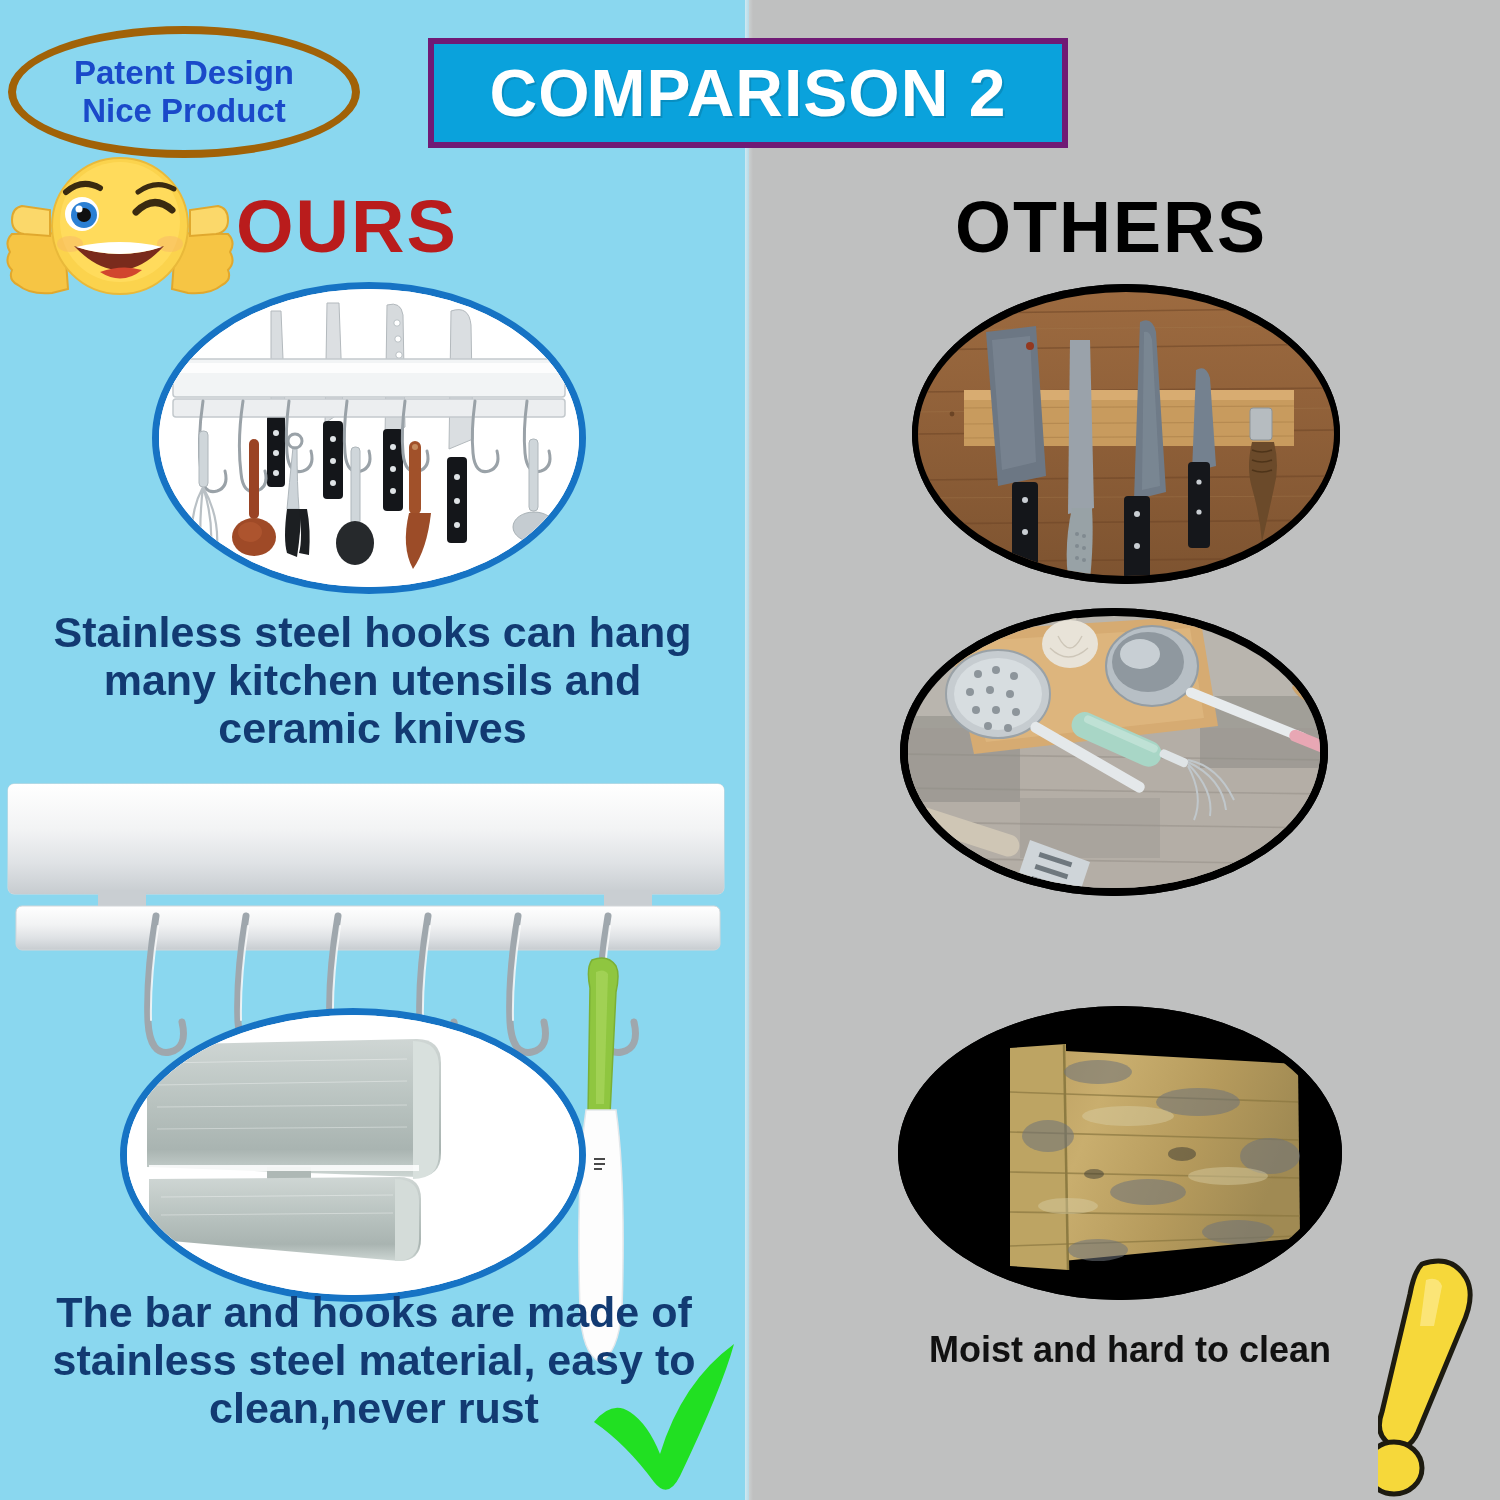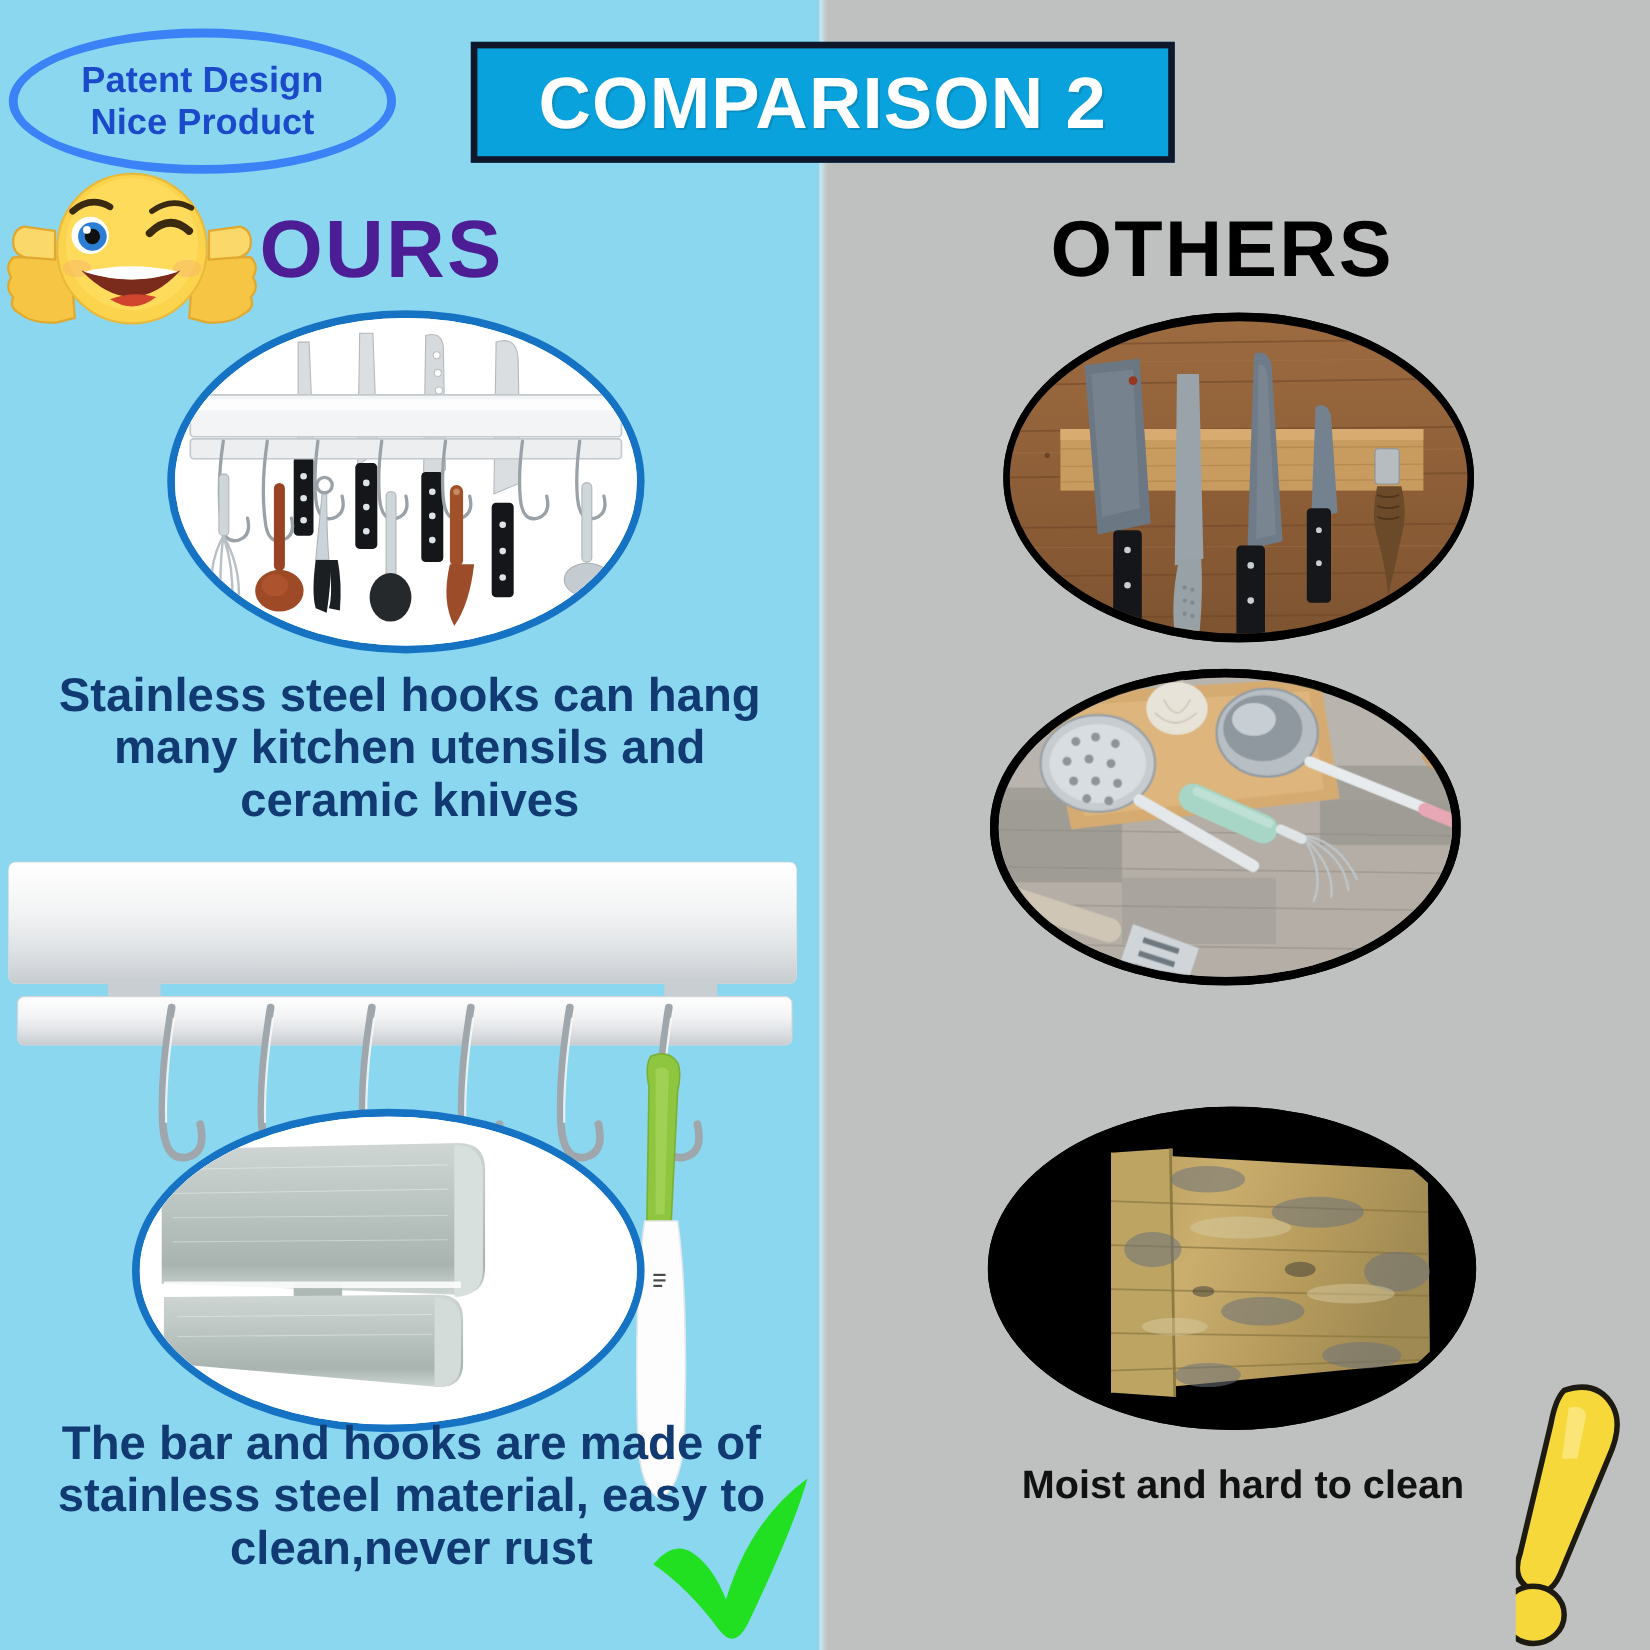--- a/index.html
+++ b/index.html
@@ -21,50 +21,50 @@
     background:linear-gradient(to right,#cfe9f2 0%,#b9dbe7 45%,#c9cdce 55%,#c0c0c0 100%);
   }
   .panel-right{
     position:absolute;left:753px;top:0;width:747px;height:1500px;
     background:#bfc0c0;
   }
 
   
   .banner{
     position:absolute;left:428px;top:38px;width:640px;height:110px;
-    background:#0aa2dc;border:6px solid #0f172a;
+    background:#0aa2dc;border:6px solid #701a75;
     display:flex;align-items:center;justify-content:center;
     box-sizing:border-box;
   }
   .banner-text{
     color:#ffffff;font-weight:bold;font-size:66px;letter-spacing:1px;
     font-family:"Liberation Sans",sans-serif;
     text-shadow:2px 2px 0 rgba(0,0,0,.12);
     white-space:nowrap;
   }
 
   
   .badge{
     position:absolute;left:8px;top:26px;width:352px;height:132px;
-    border:8px solid #3b82f6;border-radius:50%;
+    border:8px solid #a16207;border-radius:50%;
     box-sizing:border-box;
     display:flex;flex-direction:column;align-items:center;justify-content:center;
   }
   .badge span{
     color:#1a49c9;font-weight:bold;font-size:33px;line-height:1.15;
     white-space:nowrap;
   }
 
   
   .smiley{position:absolute;left:4px;top:148px;width:232px;height:160px;}
 
   
   .h-ours{
     position:absolute;left:236px;top:184px;
-    font-size:74px;font-weight:bold;color:#4c1d95;letter-spacing:2px;
+    font-size:74px;font-weight:bold;color:#b91c1c;letter-spacing:2px;
   }
   .h-others{
     position:absolute;left:955px;top:186px;
     font-size:72px;font-weight:bold;color:#000000;letter-spacing:2px;
   }
 
   
   .oval{position:absolute;overflow:hidden;}
   .oval-blue{border-radius:50%;border:7px solid #1673c4;background:#ffffff;}
   .oval-black{border-radius:50%;background:#000;}

